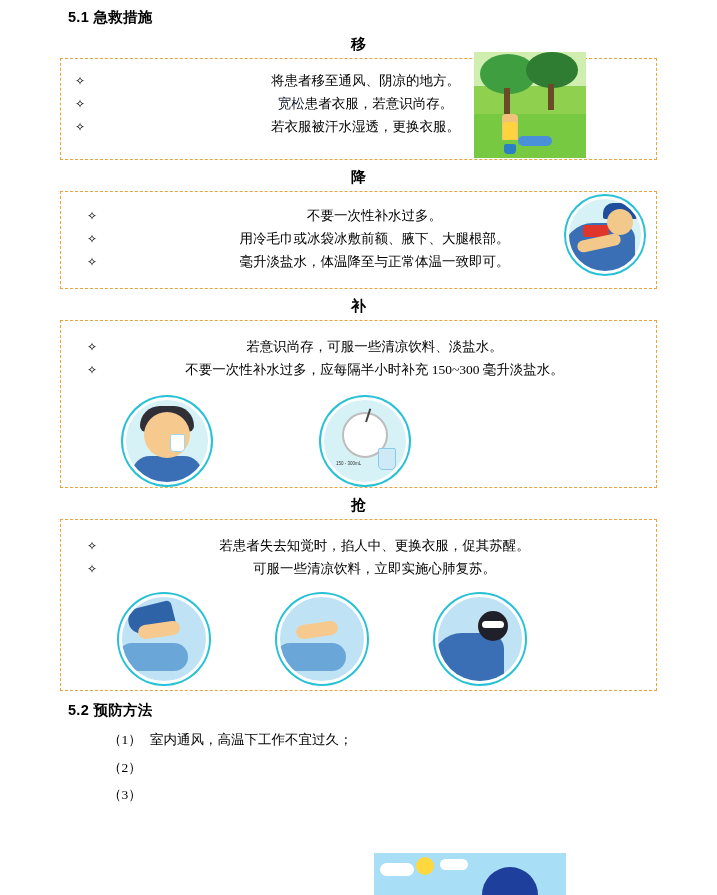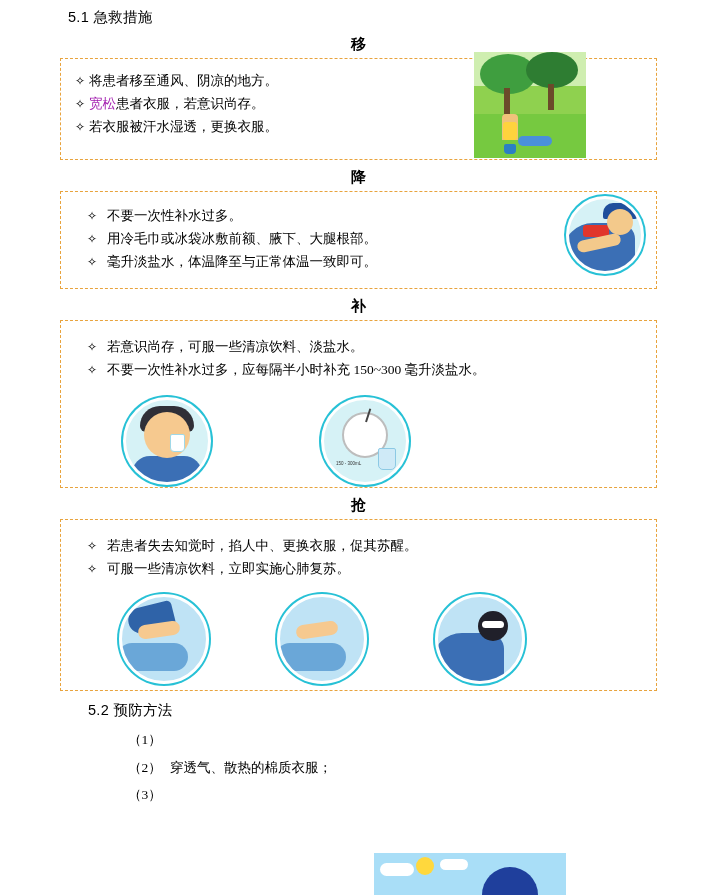--- a/index.html
+++ b/index.html
@@ -17,21 +17,21 @@
   }
   .page {
     width: 717px;
     height: 895px;
     position: relative;
     box-sizing: border-box;
     padding: 0 60px;
   }
   .section-heading {
     font-family: "Liberation Sans", sans-serif;
-    font-weight: normal;
+    font-weight: bold;
     font-size: 14.5px;
     margin: 8px 0 0 8px;
     letter-spacing: 0.3px;
   }
   .group-label {
     font-family: "Liberation Sans", sans-serif;
     font-weight: bold;
     font-size: 15px;
     text-align: center;
     margin: 8px 0 4px 0;
@@ -56,23 +56,24 @@
     margin-right: 4px;
     font-size: 12px;
     line-height: 1.7;
   }
   .bullet-mark.wide {
     margin-right: 10px;
     margin-left: 12px;
   }
   .bullet-text {
     flex: 1 1 auto;
+    text-align: center;
   }
   .red {
-    color: #a21caf;
+    color: #0f172a;
   }
 
   
   #block-yi .dashed-box {
     height: 102px;
     padding-top: 10px;
   }
   #block-yi .img-wrap {
     position: absolute;
     right: 70px;
@@ -243,21 +244,21 @@
   .mask-head {
     position: absolute; right: 14px; top: 14px; width: 30px; height: 30px;
     background: #20202a; border-radius: 50%;
   }
   .mask-eye {
     position: absolute; right: 18px; top: 24px; width: 22px; height: 7px;
     background: #ffffff; border-radius: 4px;
   }
 
   
-  #sec-52 { margin-top: 10px; margin-left: 20px; }
+  #sec-52 { margin-top: 10px; }
   .numlist {
     margin: 6px 0 0 48px;
   }
   .numitem {
     display: flex;
     font-size: 13.5px;
     line-height: 2.05;
   }
   .numitem .num { flex: 0 0 auto; width: 42px; }
   .final-img {
@@ -407,24 +408,24 @@
         </div>
       </div>
     </div>
   </div>
 
   <div id="sec-52">
     <div class="section-heading">5.2 预防方法</div>
     <div class="numlist">
       <div class="numitem">
         <span class="num">（1）</span>
+        <span>室内通风，高温下工作不宜过久；</span>
       </div>
       <div class="numitem">
         <span class="num">（2）</span>
-        <span>穿透气、散热的棉质衣服；</span>
       </div>
       <div class="numitem">
         <span class="num">（3）</span>
       </div>
     </div>
   </div>
 
   <div class="final-img">
     <div class="cloud"></div>
     <div class="sun"></div>

